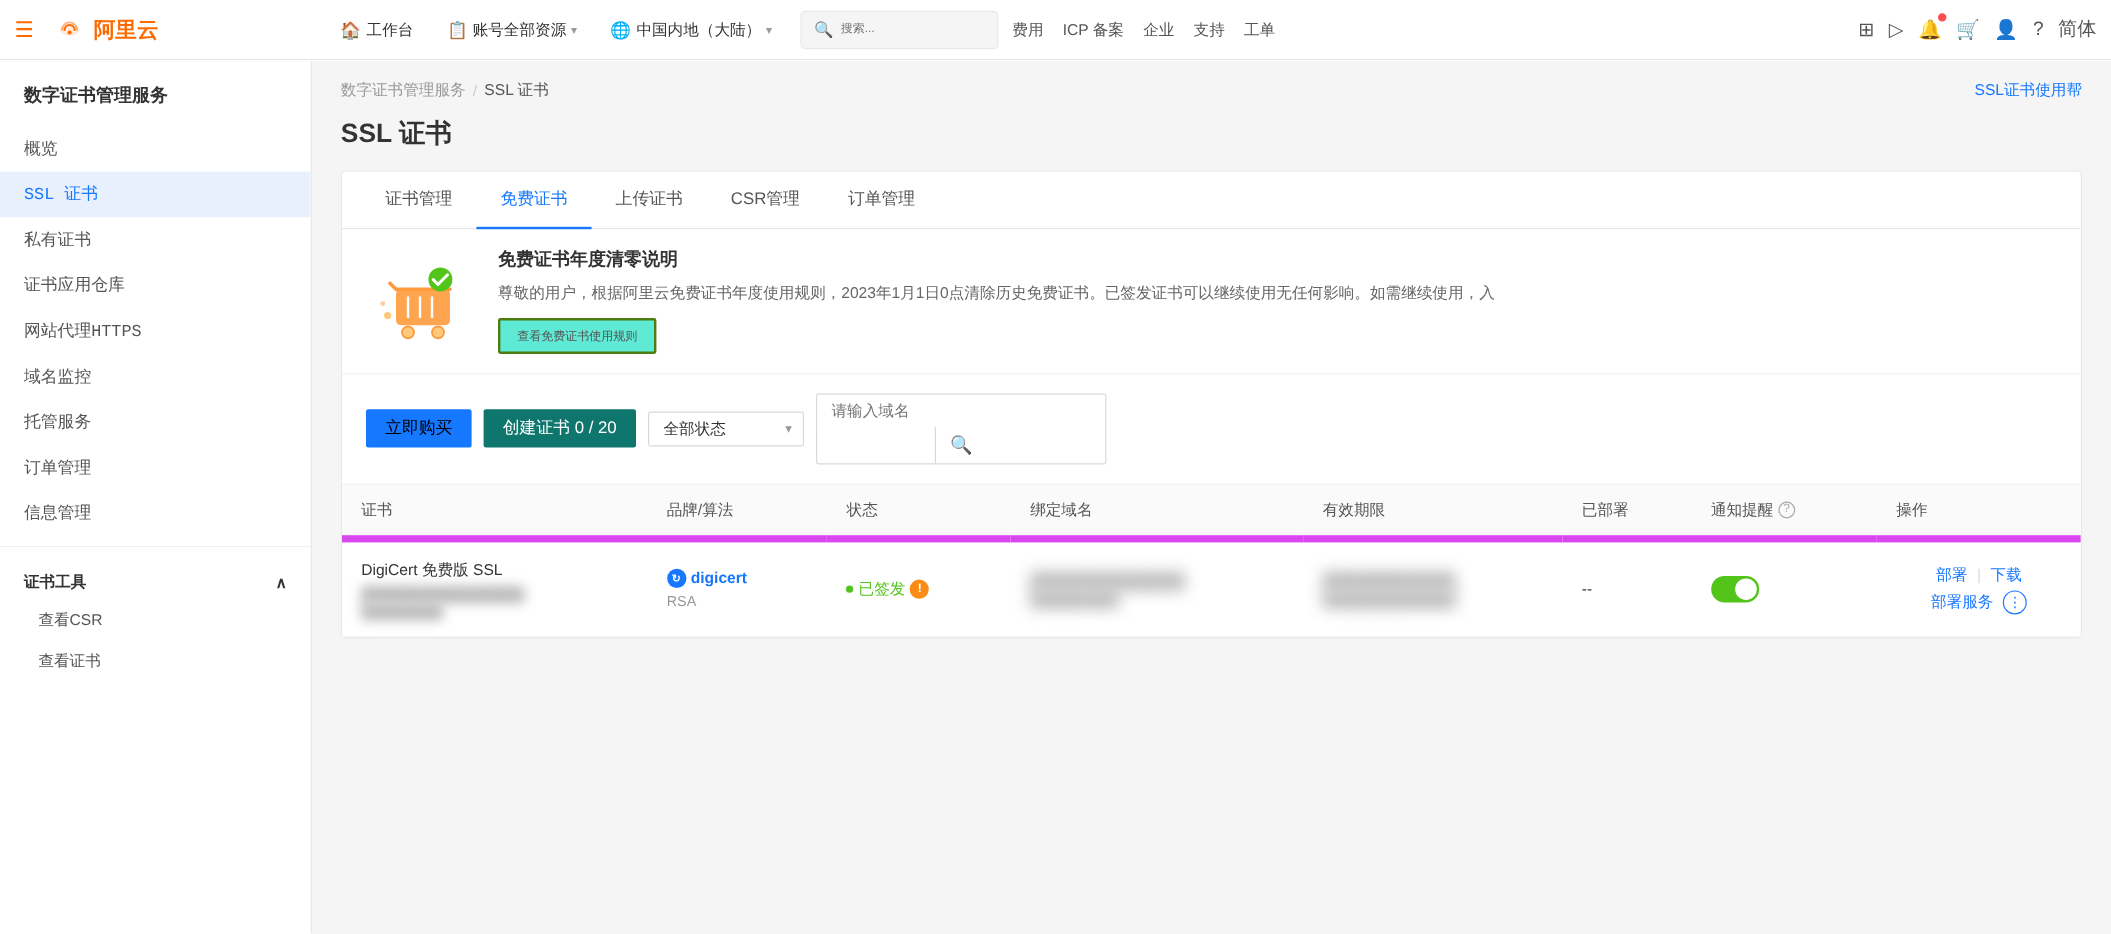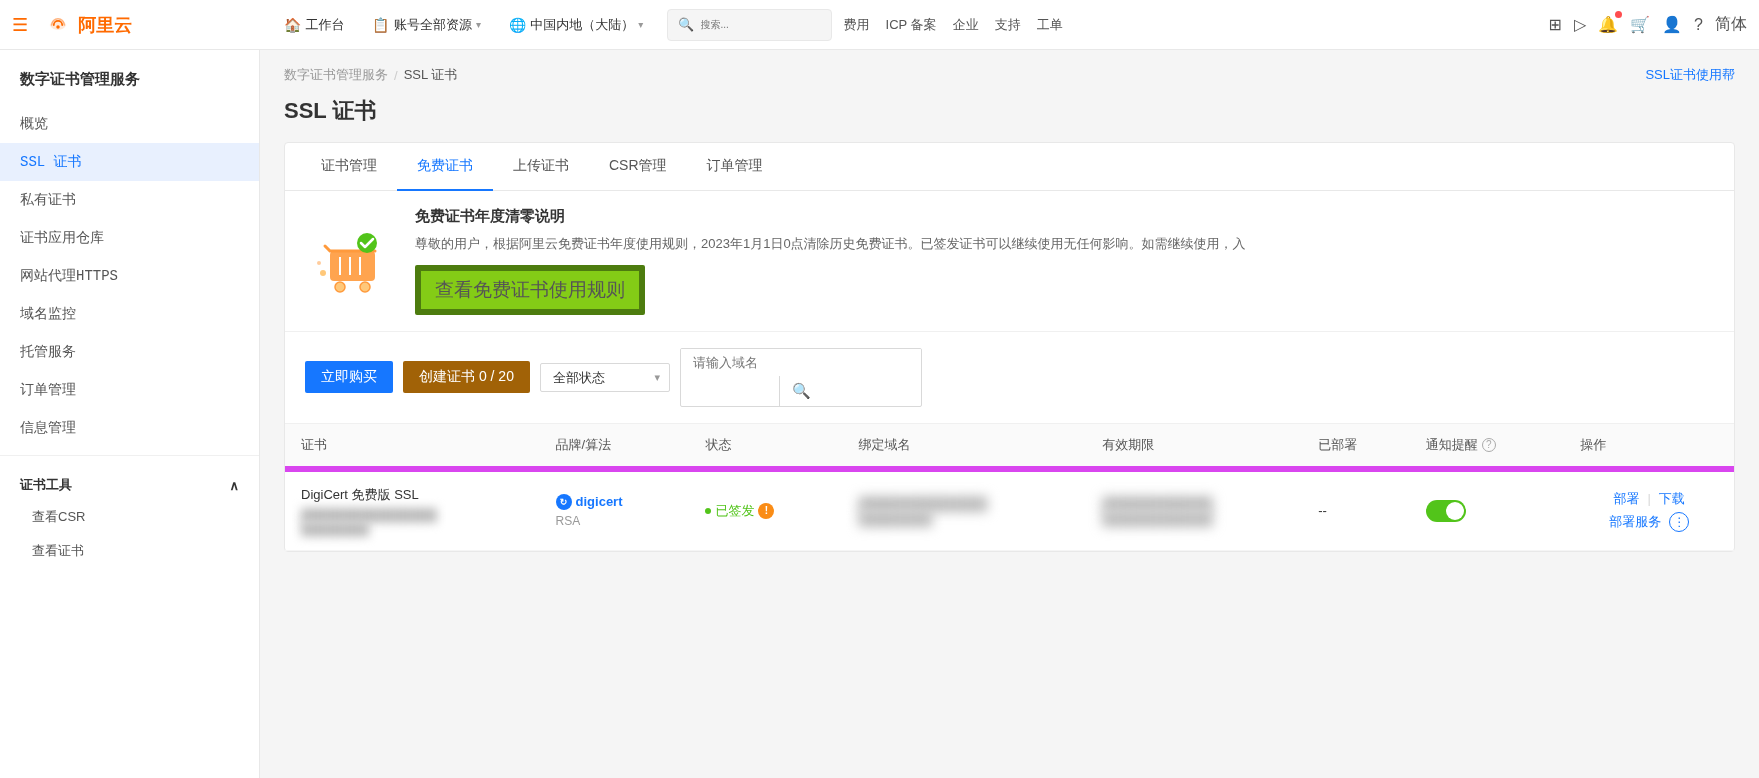--- a/index.html
+++ b/index.html
@@ -257,48 +257,48 @@
     }
     .notice-desc {
       font-size: 13px;
       color: #666;
       line-height: 1.6;
       margin-bottom: 10px;
     }
     .notice-btn {
       display: inline-block;
       padding: 6px 14px;
-      border: 6px solid #4d7c0f;
+      border: 2px solid #4d7c0f;
       border-radius: 2px;
-      font-size: 19px;
+      font-size: 10px;
       color: #555;
       cursor: pointer;
-      background: #84cc16;
+      background: #5eead4;
     }
 
     
     .toolbar {
       display: flex;
       align-items: center;
       gap: 10px;
       padding: 16px 20px;
       border-bottom: 1px solid #f0f0f0;
     }
     .btn-primary {
       background: #1677ff;
-      color: #ffffff;
+      color: #000000;
       border: none;
       border-radius: 2px;
       padding: 7px 16px;
       font-size: 14px;
       cursor: pointer;
       white-space: nowrap;
     }
     .btn-create {
-      background: #a16207;
+      background: #0f766e;
       color: #fff;
       border: none;
       border-radius: 2px;
       padding: 7px 16px;
       font-size: 14px;
       cursor: pointer;
       white-space: nowrap;
     }
     .select-wrapper {
       position: relative;

